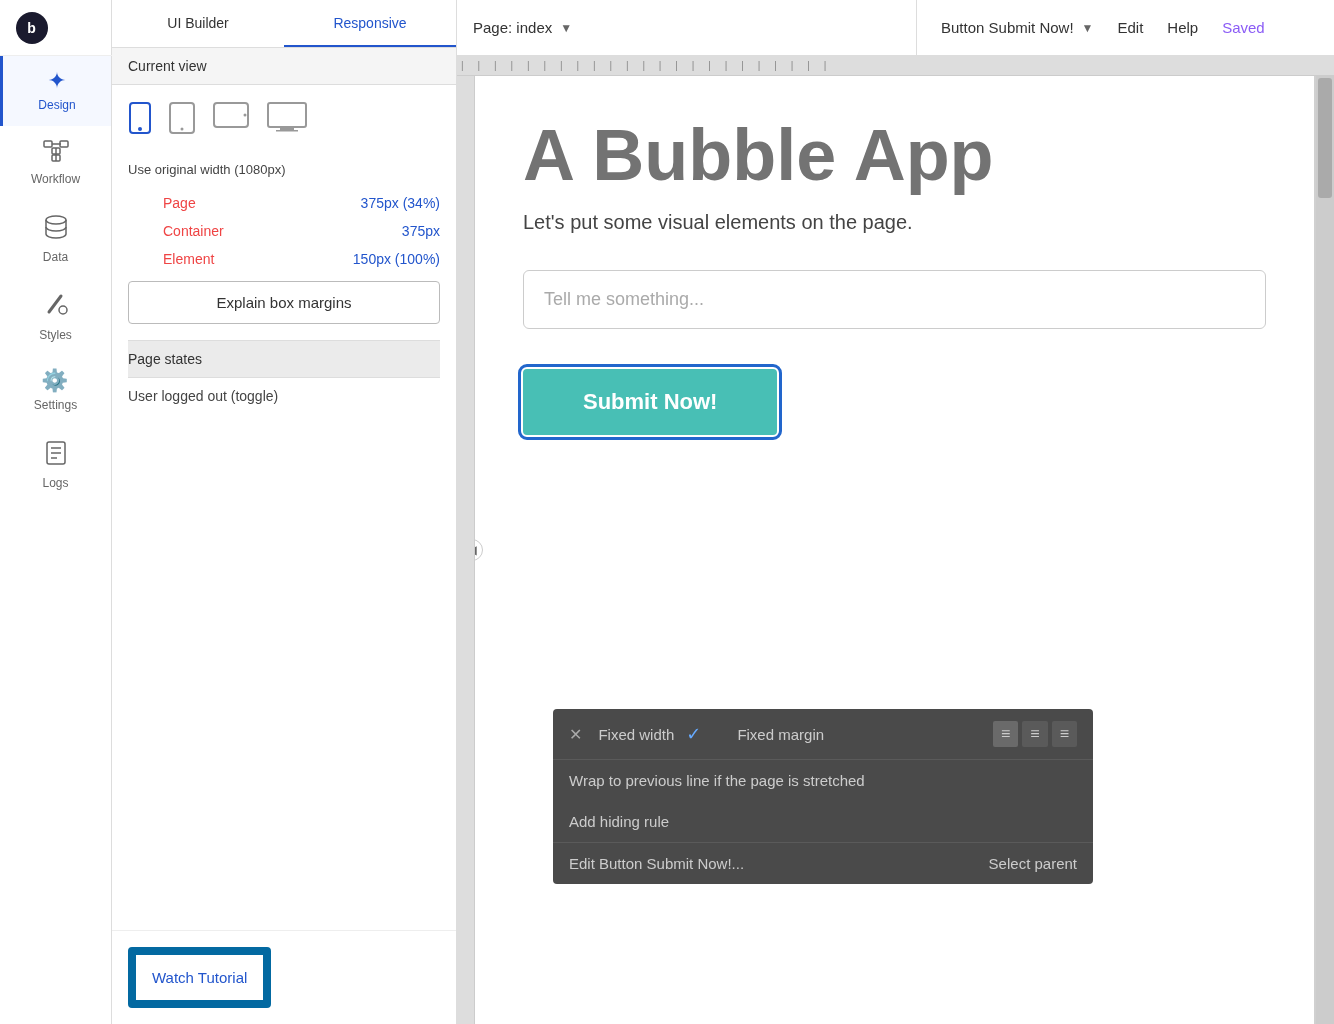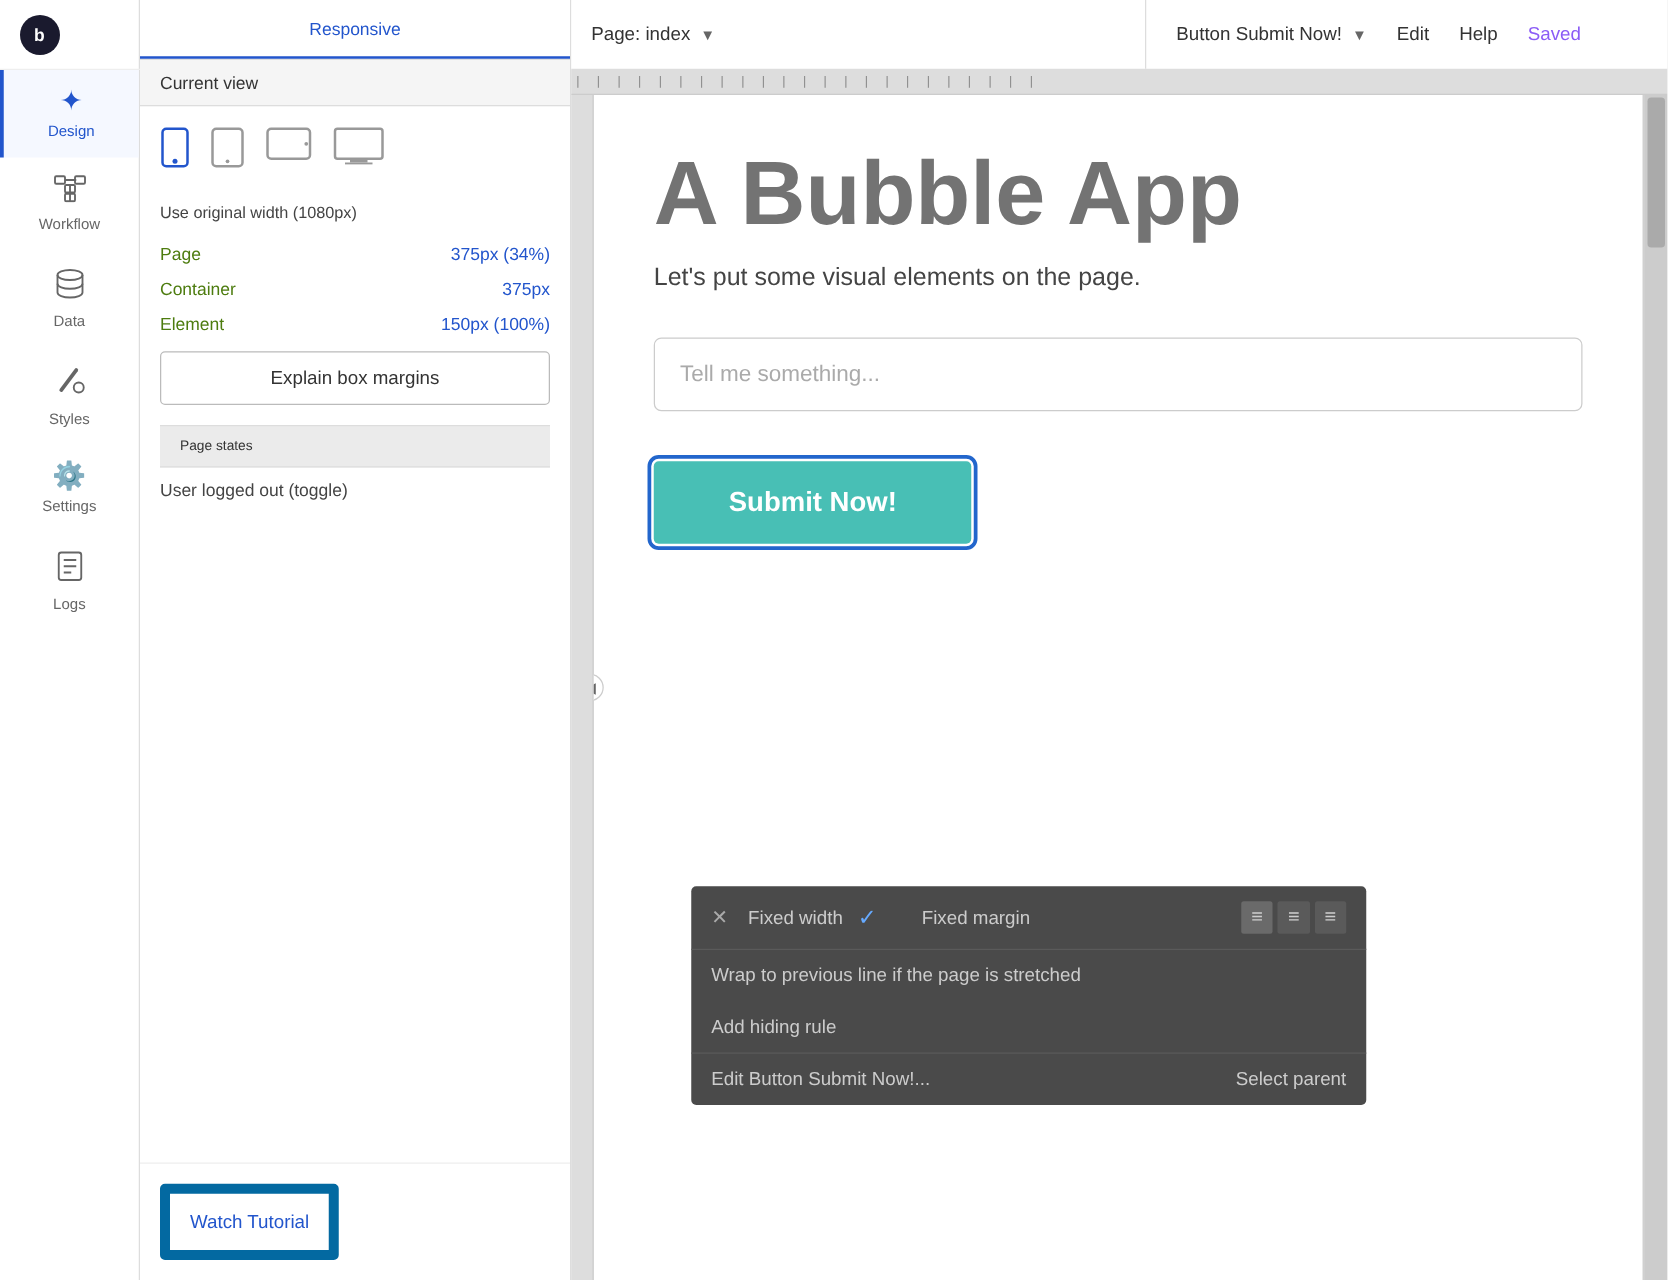--- a/index.html
+++ b/index.html
@@ -116,21 +116,21 @@
       color: #2255cc;
     }
 
     .dimension-row {
       display: flex;
       justify-content: space-between;
       padding: 6px 0;
       font-size: 14px;
       color: #333;
     }
-    .dimension-row .dim-label { color: #4d7c0f; }
+    .dimension-row .dim-label { color: #ef4444; margin-left: 35px; }
     .dimension-row .dim-value { color: #2255cc; }
 
     .original-width-row {
       font-size: 13px;
       color: #444;
       padding: 4px 0 12px 0;
     }
 
     .explain-btn {
       border: 1px solid #bbb;
@@ -140,22 +140,22 @@
       color: #333;
       border-radius: 4px;
       cursor: pointer;
       text-align: center;
       margin-top: 8px;
       margin-bottom: 0;
     }
 
     .page-states-header {
       background: #ebebeb;
-      padding: 10px 16px;
-      font-size: 11px;
+      padding: 10px 0;
+      font-size: 14px;
       font-weight: 500;
       color: #333;
       border-top: 1px solid #ddd;
       border-bottom: 1px solid #ddd;
       margin-top: 16px;
     }
     .page-state-item {
       padding: 10px 0;
       font-size: 14px;
       color: #444;
@@ -456,20 +456,23 @@
         <line x1="6" y1="18" x2="12" y2="18" stroke="#666" stroke-width="1.5"></line>
       </svg>
     </span>
     <span class="nav-label">Logs</span>
   </div>
 </nav>
 
 <div class="panel">
 
   <div class="panel-tabs">
+    <div class="panel-tab">
+      <span>UI Builder</span>
+    </div>
     <div class="panel-tab active">
       <span>Responsive</span>
     </div>
   </div>
 
   <div class="panel-section-header">Current view</div>
 
   <div class="panel-body">
 
     <div class="view-icons">

